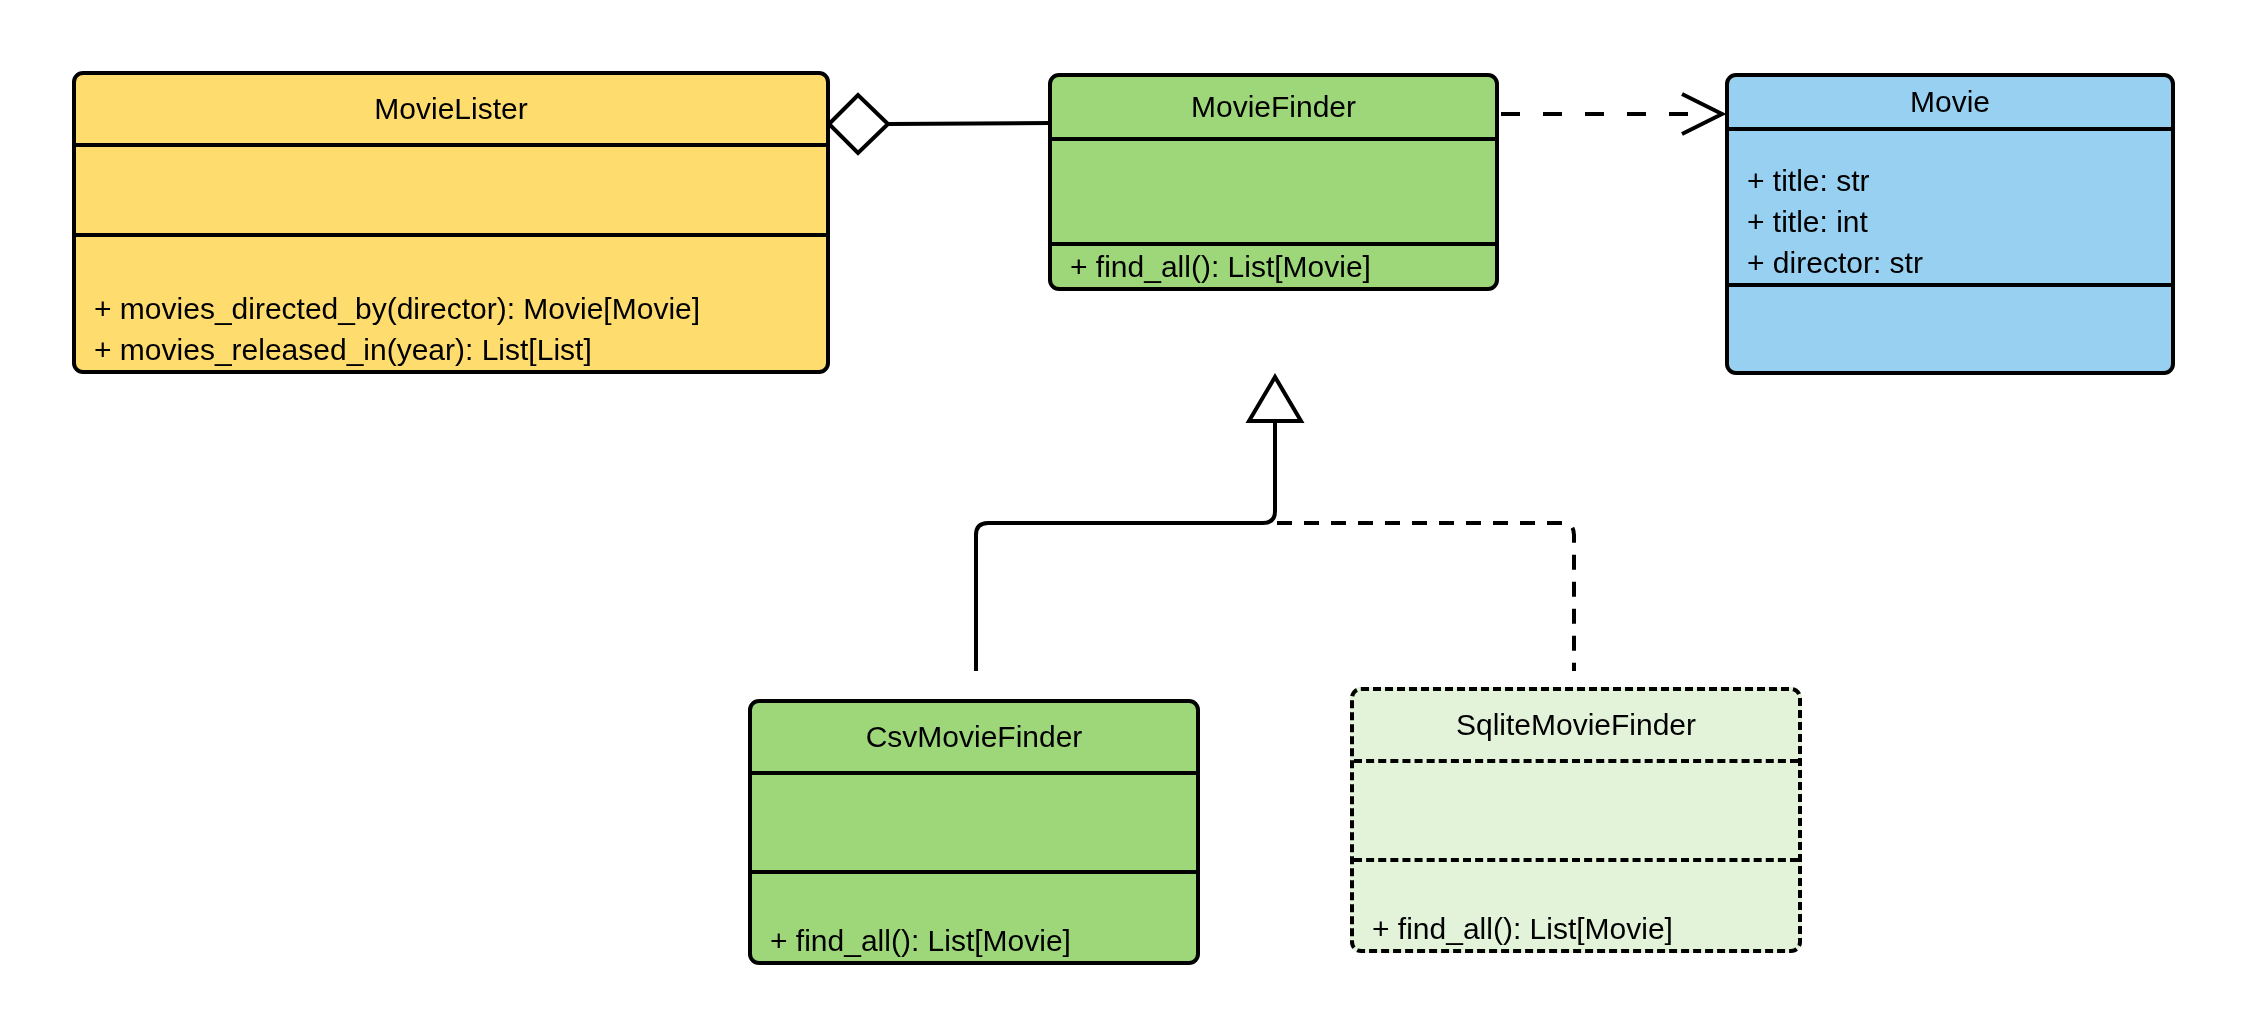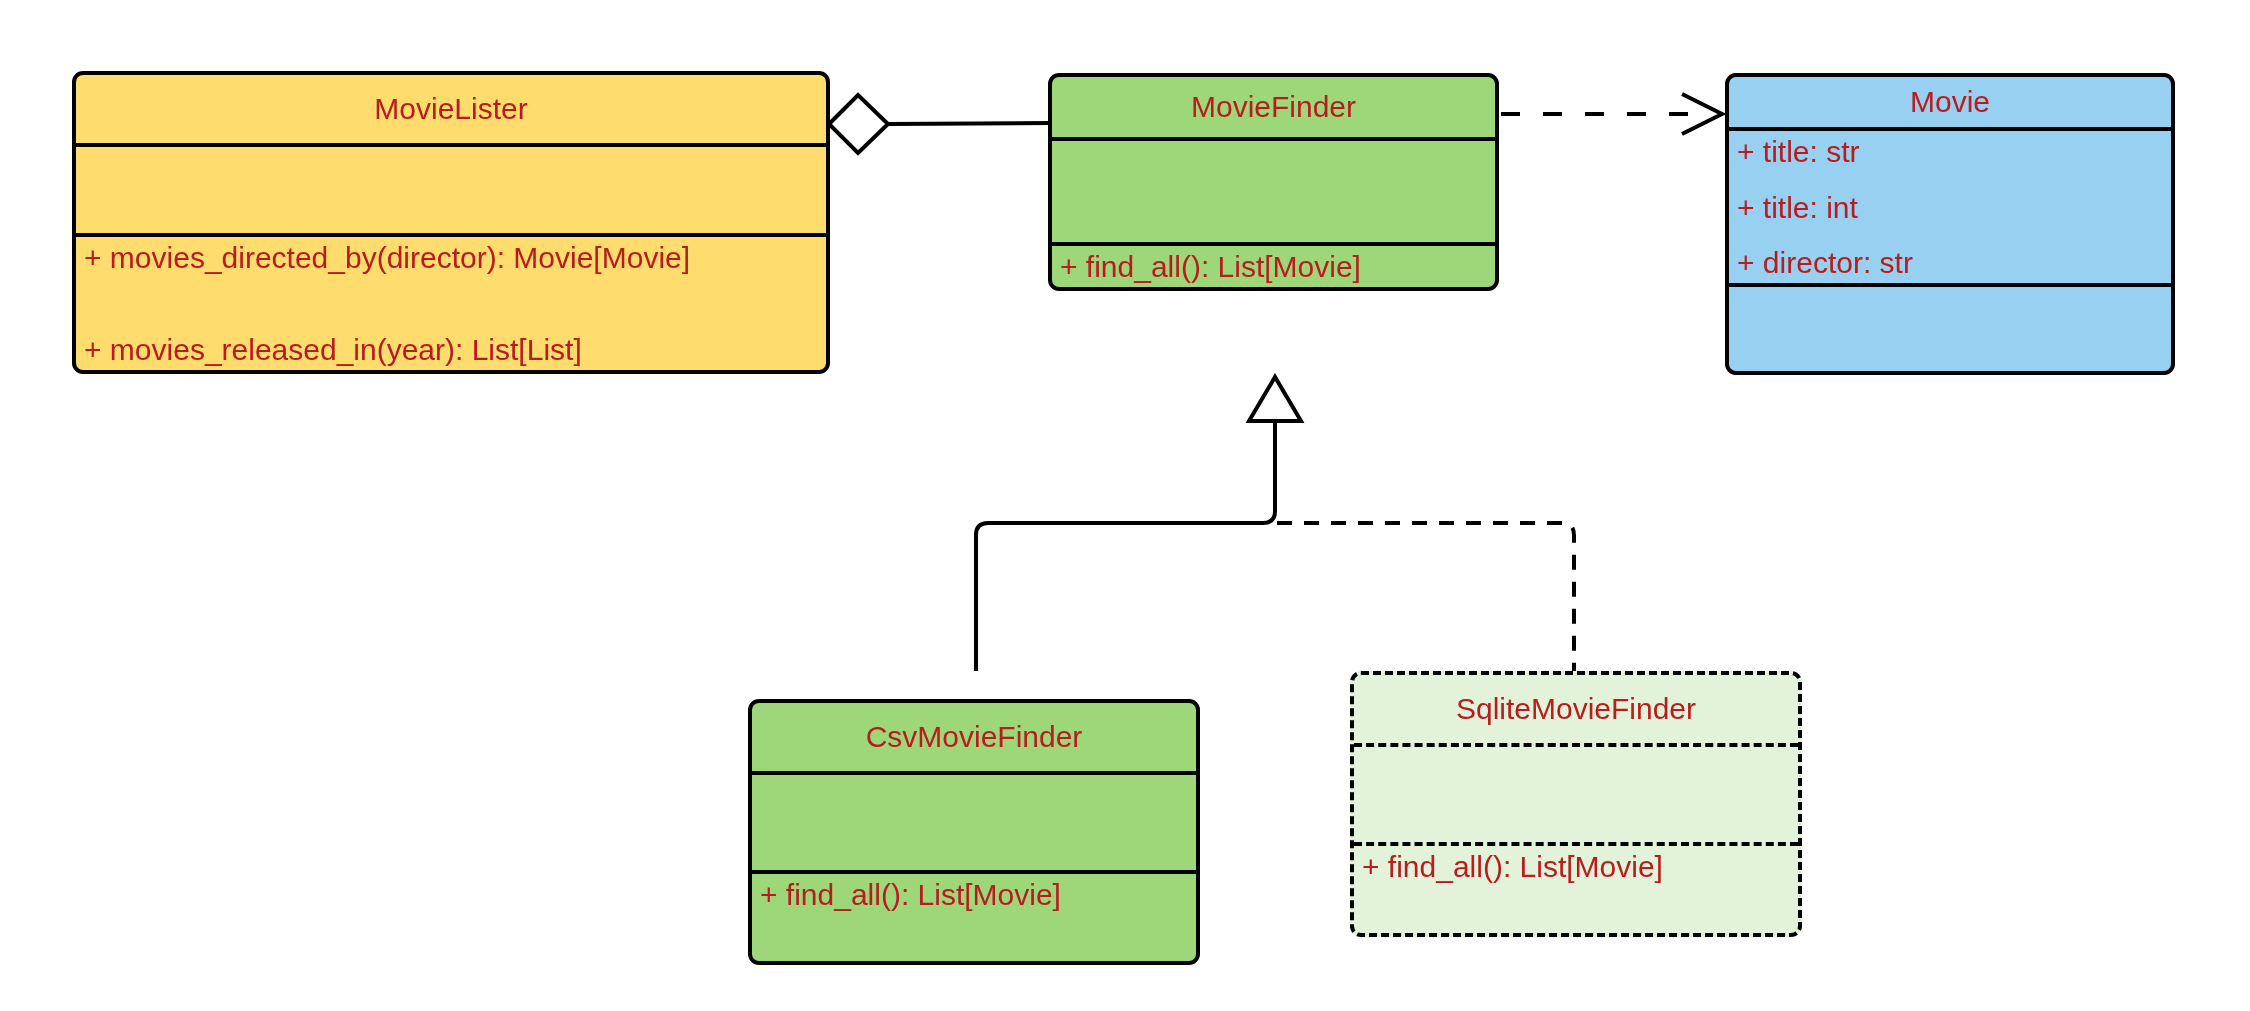--- a/index.html
+++ b/index.html
@@ -1,41 +1,41 @@
 <!DOCTYPE html>
 <html><head>
 <meta charset="utf-8">
 <style>
   html,body{margin:0;padding:0;background:#ffffff;}
   .canvas{
     position:relative;
     width:2250px;height:1011px;
     background:#ffffff;
     font-family:"Liberation Sans",sans-serif;
-    color:#b91c1c;
+    color:#000000;
     overflow:hidden;
   }
   .connector-layer{position:absolute;left:0;top:0;width:2250px;height:1011px;pointer-events:none;}
   .uml-class{
     position:absolute;
     box-sizing:border-box;
     border:4px solid #000;
     border-radius:11px;
     display:flex;flex-direction:column;
   }
   .uml-class.dashed{border-style:dashed;}
   .sec{box-sizing:border-box;}
   .sec.title{
     display:flex;align-items:center;justify-content:center;
     font-size:30px;
   }
   .sec.attrs,.sec.methods{
     border-top:4px solid #000;
-    display:flex;flex-direction:column;justify-content:space-between;
-    padding-left:8px;
+    display:flex;flex-direction:column;justify-content:flex-end;
+    padding-left:18px;
     font-size:30px;line-height:41px;
   }
   .uml-class.dashed .sec.attrs,
   .uml-class.dashed .sec.methods{border-top-style:dashed;}
   .sec.methods{flex:1;}
   
   .c0{left:72px;  top:71px;  width:758px; height:303px;}
   .c0 .title{height:68px;} .c0 .attrs{height:90px;}
   .c1{left:1048px;top:73px;  width:451px; height:218px;}
   .c1 .title{height:66px;} .c1 .attrs{height:116px;}
@@ -102,21 +102,21 @@
   <div class="uml-class c3" style="background: rgb(158, 215, 122);">
     <div class="sec title">
       <span>CsvMovieFinder</span>
     </div>
     <div class="sec attrs"></div>
     <div class="sec methods">
       <div class="line">+ find_all(): List[Movie]</div>
     </div>
   </div>
 
-  <div class="uml-class c4 dashed" style="background: rgb(227, 243, 218);">
+  <div class="uml-class c4 dashed" style="background: rgb(227, 243, 218); margin-top: 16px;">
     <div class="sec title">
       <span>SqliteMovieFinder</span>
     </div>
     <div class="sec attrs"></div>
     <div class="sec methods">
       <div class="line">+ find_all(): List[Movie]</div>
     </div>
   </div>
 
 </div>

